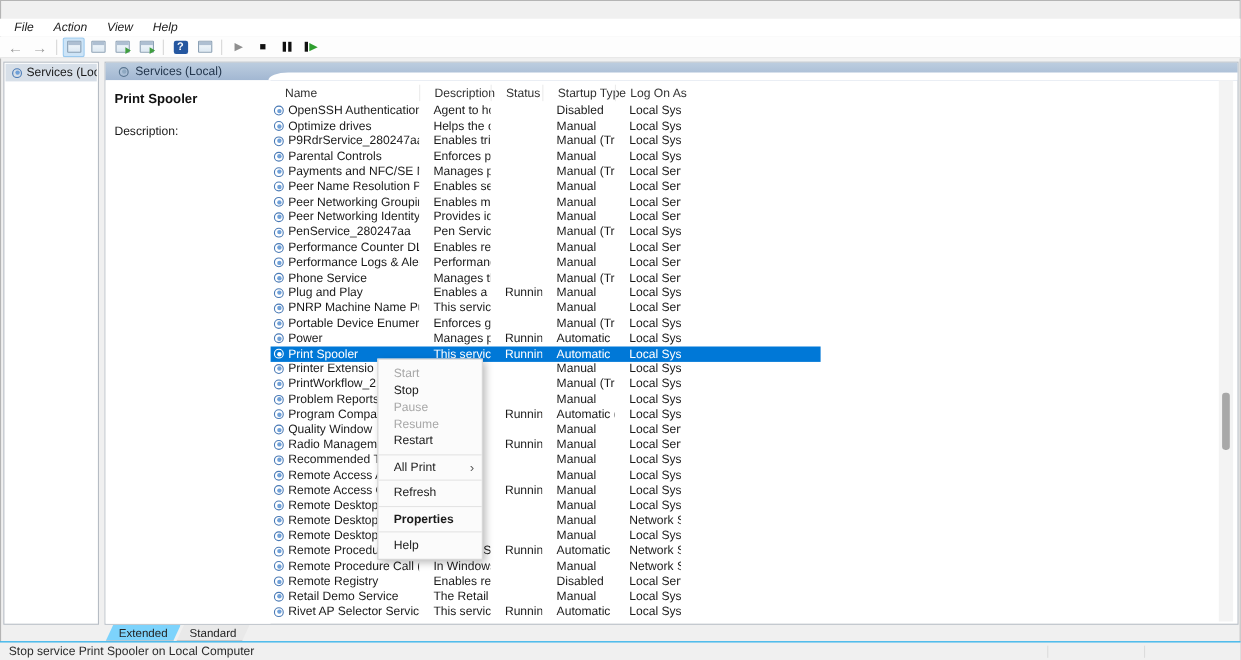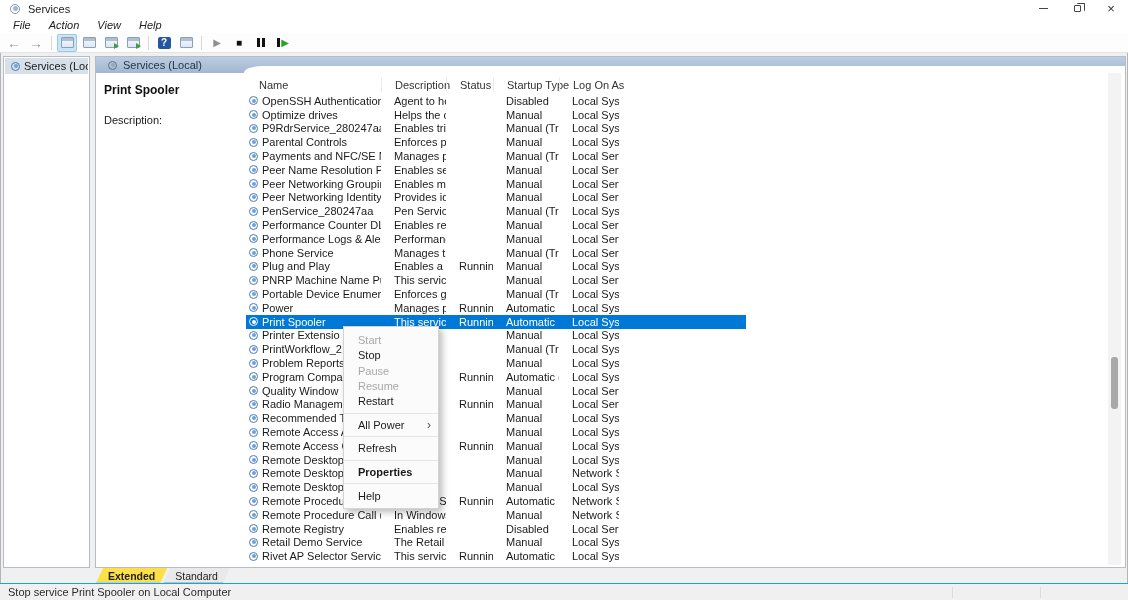--- a/index.html
+++ b/index.html
@@ -83,47 +83,32 @@
   .menu-item { height:15.5px; display:flex; align-items:center; padding:0 7px 0 14px; color:#1a1a1a; }
   .menu-item .mi-label { flex:1; }
   .menu-item .mi-arrow { color:#555; font-size:12px; }
   .menu-item.disabled { color:#a8a8a8; }
   .menu-item.bold { font-weight:bold;justify-content:flex-end; }
   .menu-item.separator_after { border-bottom:1px solid #e4e4e4; padding-bottom:4px; margin-bottom:4px; height:19.5px; }
 
   
   .tabs { position:absolute; left:96px; top:568px; height:15px; display:flex; }
   .tab { height:15px; padding:0 12px; display:flex; align-items:center; clip-path:polygon(7px 0, 100% 0, calc(100% - 7px) 100%, 0 100%); font-size:10.5px; color:#222; }
-  .tab.active { background:#fde047; box-shadow:inset 0 -1px 0 #c9c9c9;font-weight:bold; }
+  .tab.active { background:#7dd3fc; box-shadow:inset 0 -1px 0 #c9c9c9; }
   .tab.inactive { background:#e9e9e9; box-shadow:inset 0 -1px 0 #c0c0c0; margin-left:-4px; }
 
   
   .statusbar { position:absolute; left:0; right:0; top:583px; height:17px; background:#f0f0f0; border-top:1px solid #0ea5e9; display:flex; align-items:center; padding-left:8px; color:#2b2b2b; }
   .status-sep { position:absolute; top:3px; width:1px; height:11px; background:#dcdcdc; }
 </style>
 </head>
 <body>
 
 <div class="window">
 
-  <div class="titlebar">
-    <span class="app-icon"></span>
-    <span class="title-text">Services</span>
-    <div class="win-controls">
-      <div class="win-btn">
-          <span class="min-glyph"></span>
-        </div>
-      <div class="win-btn">
-          <span class="restore-glyph"></span>
-        </div>
-      <div class="win-btn">
-          <span class="close-glyph">×</span>
-        </div>
-    </div>
-  </div>
 
   <div class="menubar">
 
       <span class="menu-entry">File</span>
 
       <span class="menu-entry">Action</span>
 
       <span class="menu-entry">View</span>
 
       <span class="menu-entry">Help</span>
@@ -607,21 +592,21 @@
         <span class="mi-label">Resume</span>
         <span class="mi-arrow"></span>
       </div>
 
       <div class="menu-item separator_after">
         <span class="mi-label">Restart</span>
         <span class="mi-arrow"></span>
       </div>
 
       <div class="menu-item separator_after">
-        <span class="mi-label">All Power</span>
+        <span class="mi-label">All Print</span>
         <span class="mi-arrow">›</span>
       </div>
 
       <div class="menu-item separator_after">
         <span class="mi-label">Refresh</span>
         <span class="mi-arrow"></span>
       </div>
 
       <div class="menu-item bold separator_after">
         <span class="mi-label">Properties</span>

